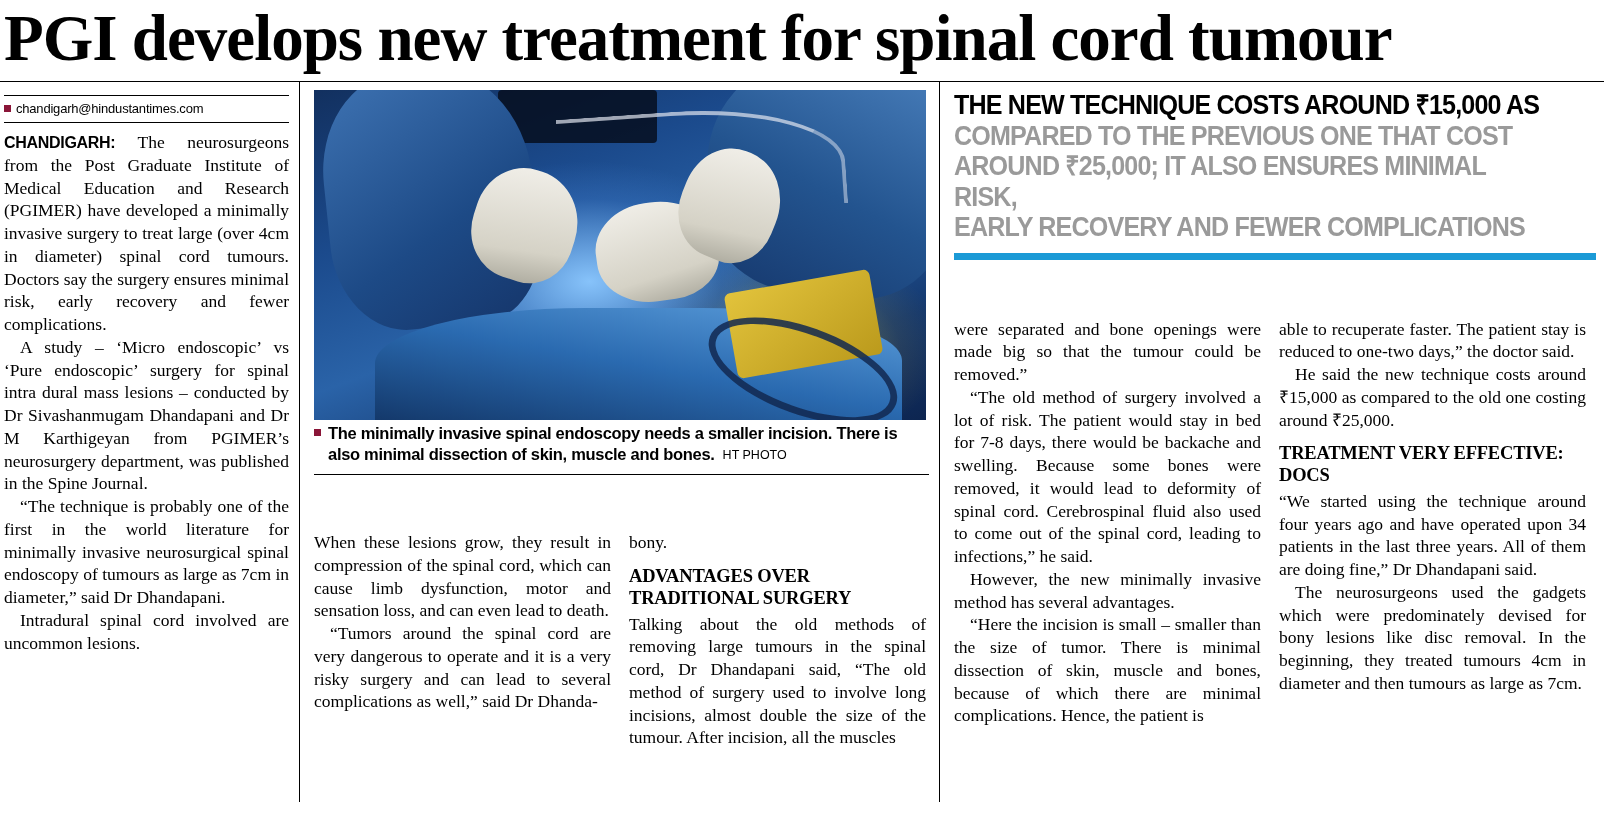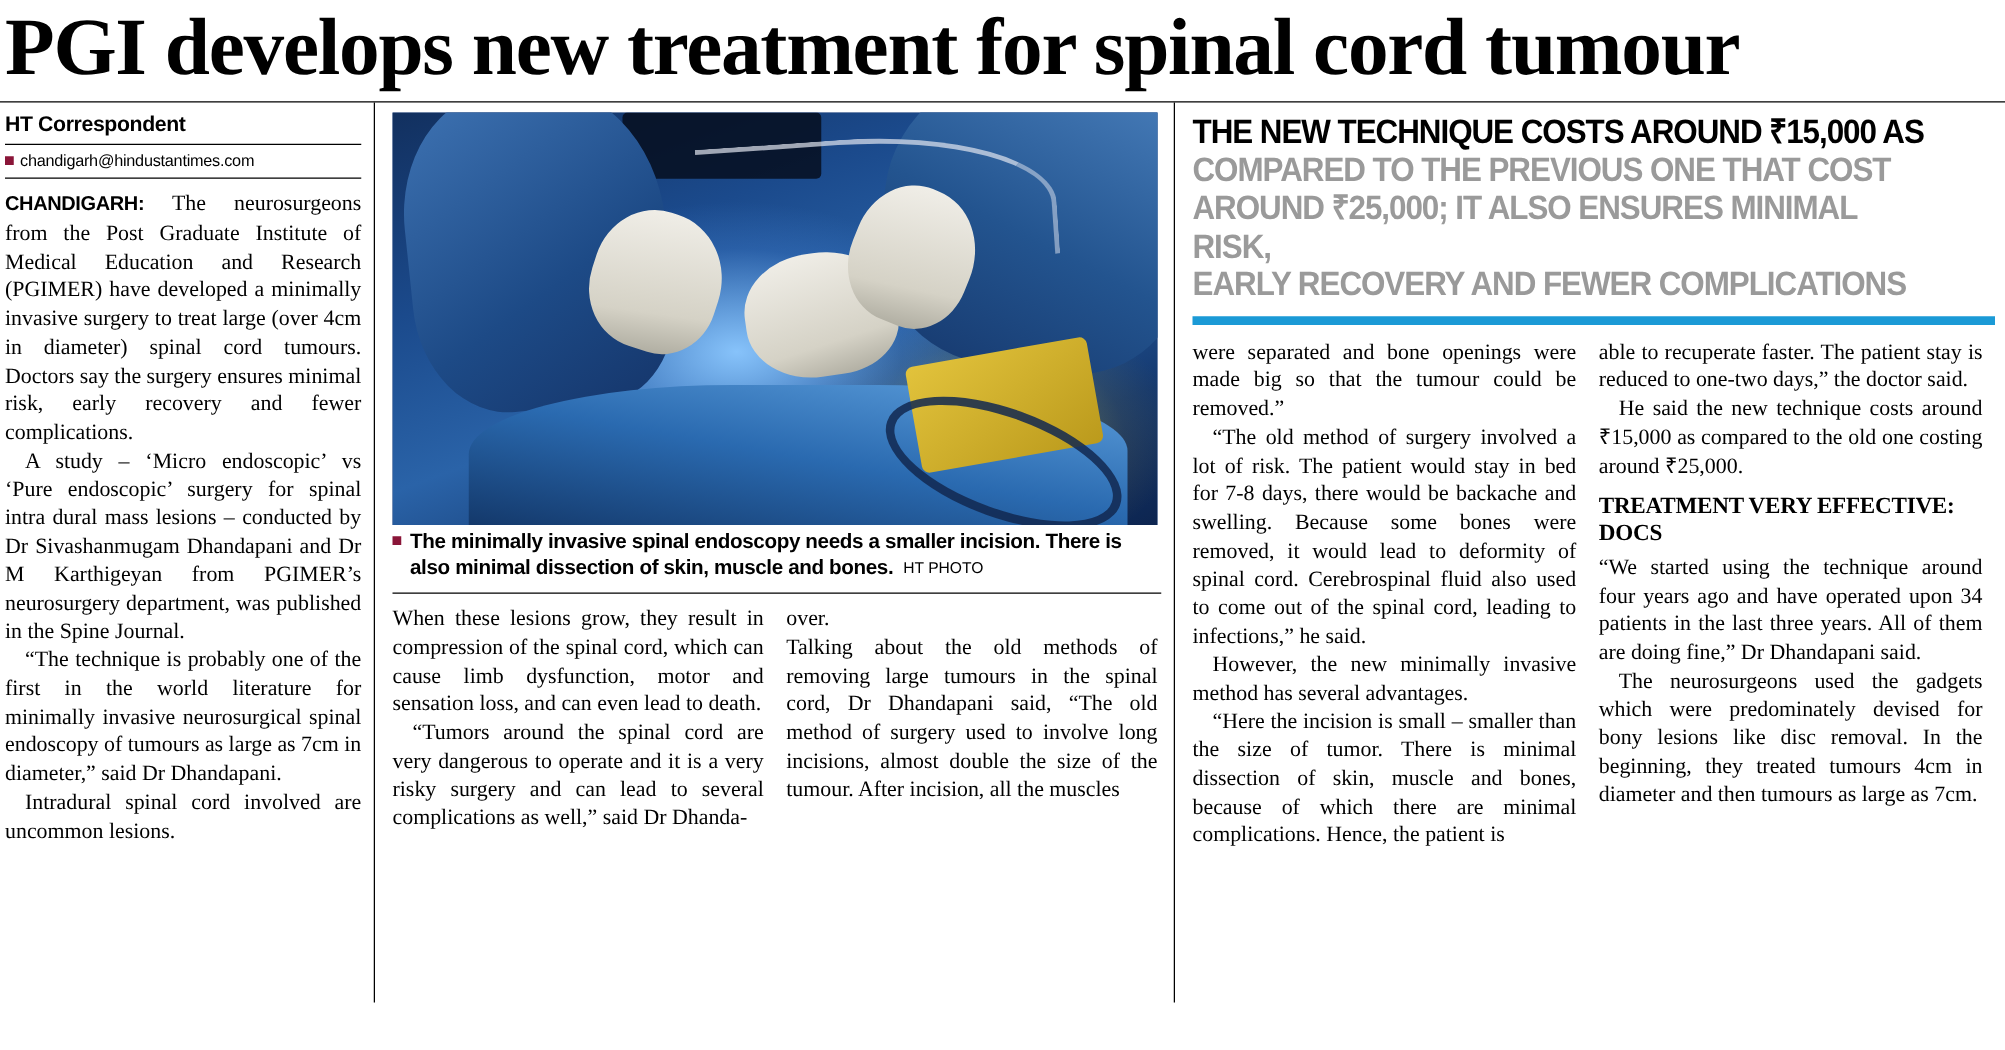--- a/index.html
+++ b/index.html
@@ -204,21 +204,21 @@
     vertical-align: 1px;
   }
   .caption-rule {
     border-bottom: 1px solid #000;
     margin: 9px 0 8px 0;
   }
   .twocols {
     display: flex;
     gap: 18px;
   }
-  .twocols .coltext { width: 297px; flex: 0 0 297px; }
+  .twocols .coltext { width: 297px; flex: 0 0 297px; margin-top: 48px; }
 
   .subhead {
     font-family: Liberation Serif, serif;
     font-weight: bold;
     font-size: 18.5px;
     line-height: 1.18;
     margin: 12px 0 3px 0;
     letter-spacing: -0.2px;
   }
 
@@ -251,21 +251,20 @@
 <body>
 
 <div class="page">
 
   <div class="headline">PGI develops new treatment for spinal cord tumour</div>
   <div class="headline-rule"></div>
 
   <div class="body-area">
 
     <div class="col1">
-      <div class="byline-name">HT Correspondent</div>
       <div class="byline-rule"></div>
       <div class="byline-email">
         <span class="sq"></span>
         <span>chandigarh@hindustantimes.com</span>
       </div>
       <div class="body-rule"></div>
 
       <p><span class="dateline">CHANDIGARH:</span><span> The neurosurgeons from the Post Graduate Institute of Medical Education and Research (PGIMER) have developed a minimally invasive surgery to treat large (over 4cm in diameter) spinal cord tumours. Doctors say the surgery ensures minimal risk, early recovery and fewer complications.</span></p>
       <p class="indent">A study – ‘Micro endoscopic’ vs ‘Pure endoscopic’ surgery for spinal intra dural mass lesions – conducted by Dr Sivashanmugam Dhandapani and Dr M Karthigeyan from PGIMER’s neurosurgery department, was published in the Spine Journal.</p>
       <p class="indent">“The technique is probably one of the first in the world literature for minimally invasive neurosurgical spinal endoscopy of tumours as large as 7cm in diameter,” said Dr Dhandapani.</p>
@@ -292,21 +291,22 @@
         <span><span>The minimally invasive spinal endoscopy needs a smaller incision. There is also minimal dissection of skin, muscle and bones.</span><span class="credit">HT PHOTO</span></span>
       </div>
       <div class="caption-rule"></div>
 
       <div class="twocols">
         <div class="coltext">
           <p>When these lesions grow, they result in compression of the spinal cord, which can cause limb dysfunction, motor and sensation loss, and can even lead to death.</p>
           <p class="indent">“Tumors around the spinal cord are very dangerous to operate and it is a very risky surgery and can lead to several complications as well,” said Dr Dhanda-</p>
         </div>
         <div class="coltext">
-          <p>over.</p>
+          <p>bony.</p>
+          <div class="subhead">ADVANTAGES OVER TRADITIONAL SURGERY</div>
           <p>Talking about the old methods of removing large tumours in the spinal cord, Dr Dhandapani said, “The old method of surgery used to involve long incisions, almost double the size of the tumour. After incision, all the muscles</p>
         </div>
       </div>
     </div>
 
     <div class="col3">
       <div class="kicker">
         <div class="l1">THE NEW TECHNIQUE COSTS AROUND ₹15,000 AS</div>
         <div class="l2">COMPARED TO THE PREVIOUS ONE THAT COST</div>
         <div class="l3">AROUND ₹25,000; IT ALSO ENSURES MINIMAL RISK,</div>

